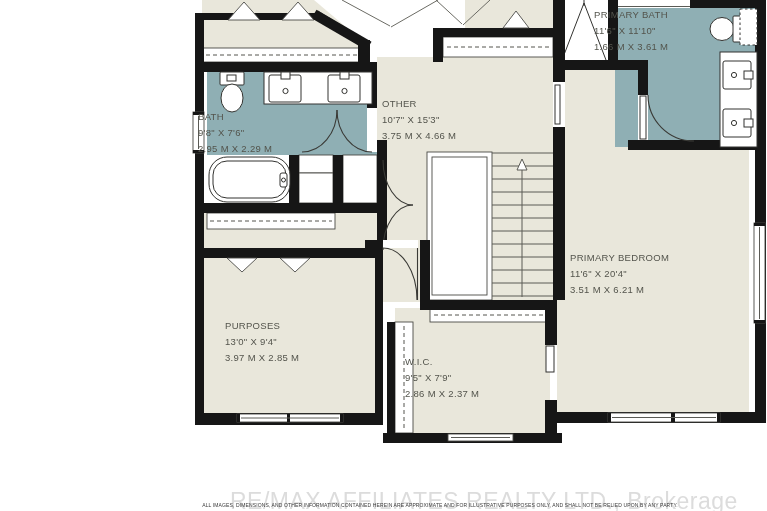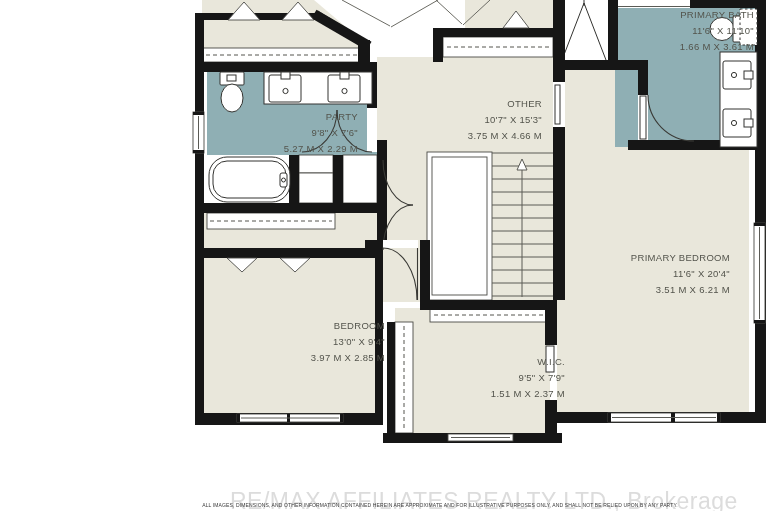--- a/index.html
+++ b/index.html
@@ -16,21 +16,21 @@
   .wall{fill:var(--wall);shape-rendering:crispEdges;}
   .wallstroke{stroke:var(--wall);}
   .thin{stroke:#4a4a46;stroke-width:0.9;fill:none;}
   .white{fill:#ffffff;}
   .fix{stroke:#333330;stroke-width:1;fill:#ffffff;}
   .fixline{stroke:#333330;stroke-width:1;fill:none;}
   .dash{stroke:#55554f;stroke-width:1;fill:none;stroke-dasharray:4 3;}
   .tread{stroke:#5a5a55;stroke-width:1;}
   .arc{stroke:#3a3a36;stroke-width:1.1;fill:none;}
   .gable{stroke:#6b6b64;stroke-width:1;}
-  .room-label{position:absolute;width:160px;text-align:right;
+  .room-label{position:absolute;width:160px;text-align:left;
       font-size:9.5px;line-height:16px;color:#53544c;letter-spacing:0.3px;white-space:nowrap;}
   .watermark{position:absolute;left:230px;top:488px;width:420px;text-align:center;
       font-size:23px;color:#dcdcdc;letter-spacing:0.5px;white-space:nowrap;}
   .disclaimer{position:absolute;left:130px;top:502px;width:620px;text-align:center;
       font-size:5px;color:#3a3a3a;letter-spacing:0.12px;white-space:nowrap;}
 </style>
 </head>
 <body>
 
 <div class="stage">
@@ -244,46 +244,46 @@
       <line class="arc" x1="417.5" y1="248" x2="417.5" y2="300"></line>
       <path class="arc" d="M383,248 A34,52 0 0 1 417,300"></path>
     </g>
     <g>
       <rect class="fix" x="546" y="346" width="8" height="26"></rect>
     </g>
   </g>
 </svg>
 
   <div class="room-label" style="left:198px;top:109px;">
-    <div>PARTY</div>
+    <div>BATH</div>
     <div>9'8" X 7'6"</div>
-    <div>5.27 M X 2.29 M</div>
+    <div>2.95 M X 2.29 M</div>
   </div>
   <div class="room-label" style="left:382px;top:96px;">
     <div>OTHER</div>
     <div>10'7" X 15'3"</div>
     <div>3.75 M X 4.66 M</div>
   </div>
   <div class="room-label" style="left:594px;top:7px;">
     <div>PRIMARY BATH</div>
     <div>11'6" X 11'10"</div>
     <div>1.66 M X 3.61 M</div>
   </div>
   <div class="room-label" style="left:570px;top:250px;">
     <div>PRIMARY BEDROOM</div>
     <div>11'6" X 20'4"</div>
     <div>3.51 M X 6.21 M</div>
   </div>
   <div class="room-label" style="left:225px;top:318px;">
-    <div>BEDROOM</div>
+    <div>PURPOSES</div>
     <div>13'0" X 9'4"</div>
     <div>3.97 M X 2.85 M</div>
   </div>
   <div class="room-label" style="left:405px;top:354px;">
     <div>W.I.C.</div>
     <div>9'5" X 7'9"</div>
-    <div>1.51 M X 2.37 M</div>
+    <div>2.86 M X 2.37 M</div>
   </div>
 
   <div class="watermark">RE/MAX AFFILIATES REALTY LTD.,  Brokerage</div>
   <div class="disclaimer">ALL IMAGES, DIMENSIONS, AND OTHER INFORMATION CONTAINED HEREIN ARE APPROXIMATE AND FOR ILLUSTRATIVE PURPOSES ONLY, AND SHALL NOT BE RELIED UPON BY ANY PARTY.</div>
 
 </div>
 
 </body></html>

